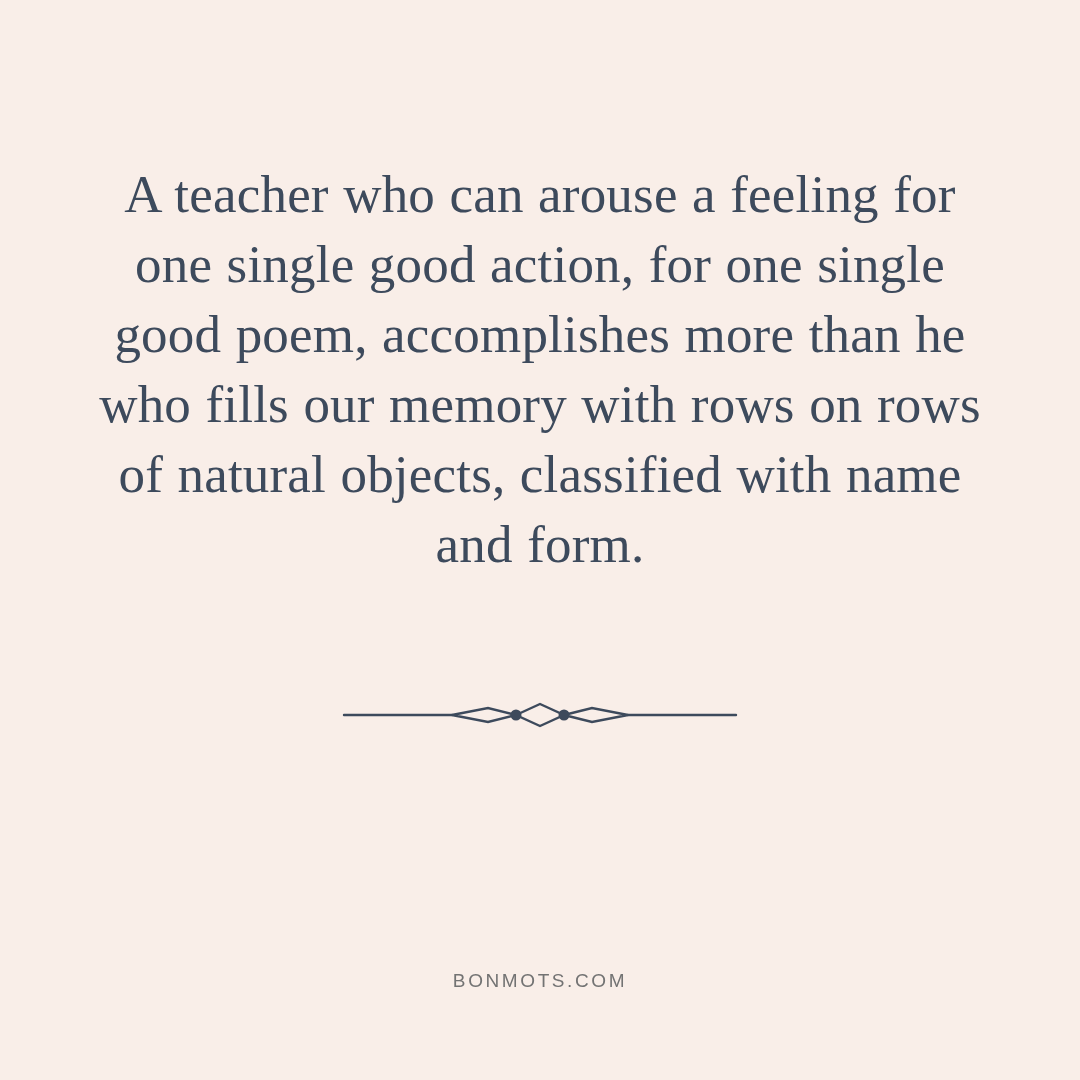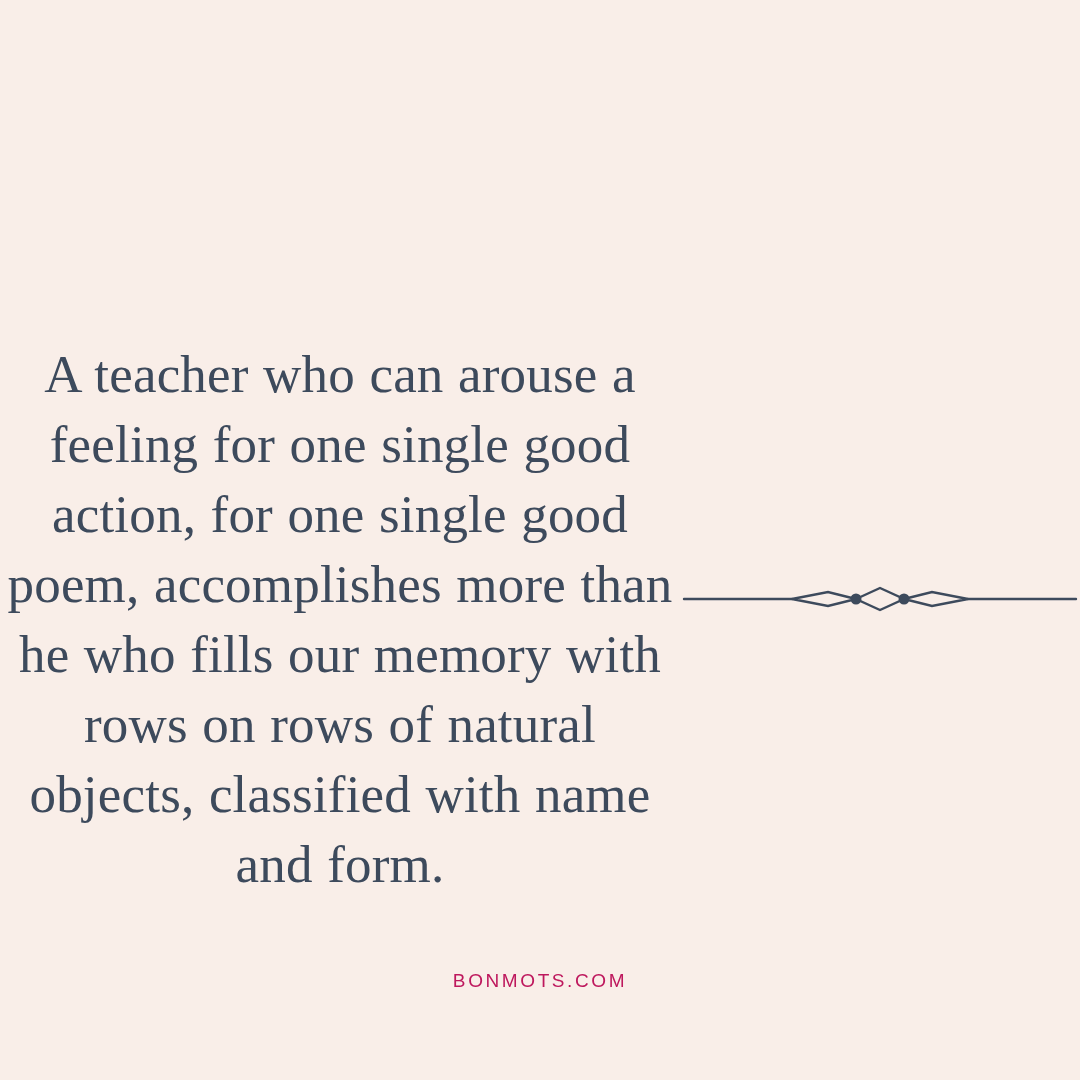--- a/index.html
+++ b/index.html
@@ -12,21 +12,21 @@
     background: #f9eee8;
     font-family: "Liberation Serif", serif;
     overflow: hidden;
   }
   .card {
     width: 1080px;
     height: 1080px;
     box-sizing: border-box;
     background: #f9eee8;
     display: flex;
-    flex-direction: row;
+    flex-direction: column;
     align-items: center;
     position: relative;
   }
   .quote-block {
     width: 900px;
     margin-top: 160px;
     text-align: center;
   }
   .quote-text {
     font-family: "Liberation Serif", serif;
@@ -67,21 +67,21 @@
     position: absolute;
     bottom: 88px;
     left: 0;
     width: 100%;
     text-align: center;
   }
   .site {
     font-family: "Liberation Sans", sans-serif;
     font-size: 19px;
     letter-spacing: 2.6px;
-    color: #be185d;
+    color: #737373;
   }
 </style>
 </head>
 <body>
 
 <div class="card">
 
   <div class="quote-block">
     <div class="quote-text">A teacher who can arouse a feeling for one single good action, for one single good poem, accomplishes more than he who fills our memory with rows on rows of natural objects, classified with name and form.</div>
   </div>

